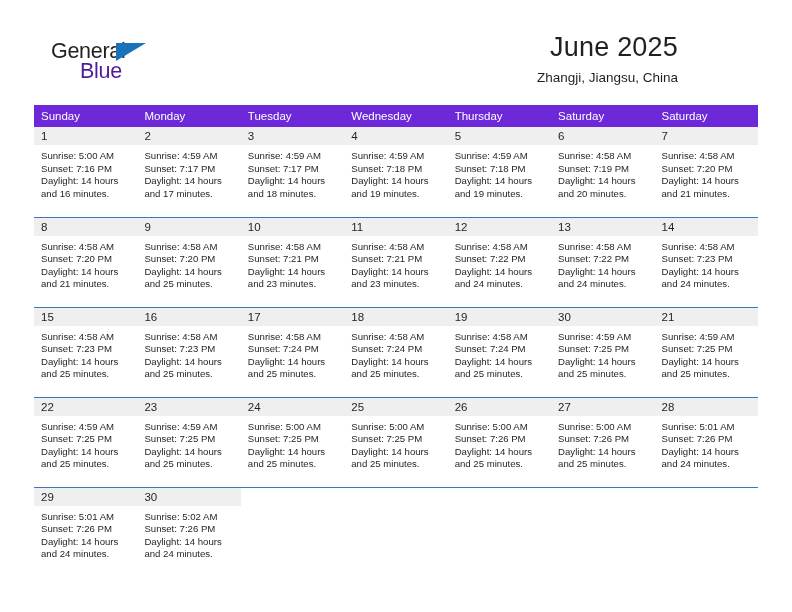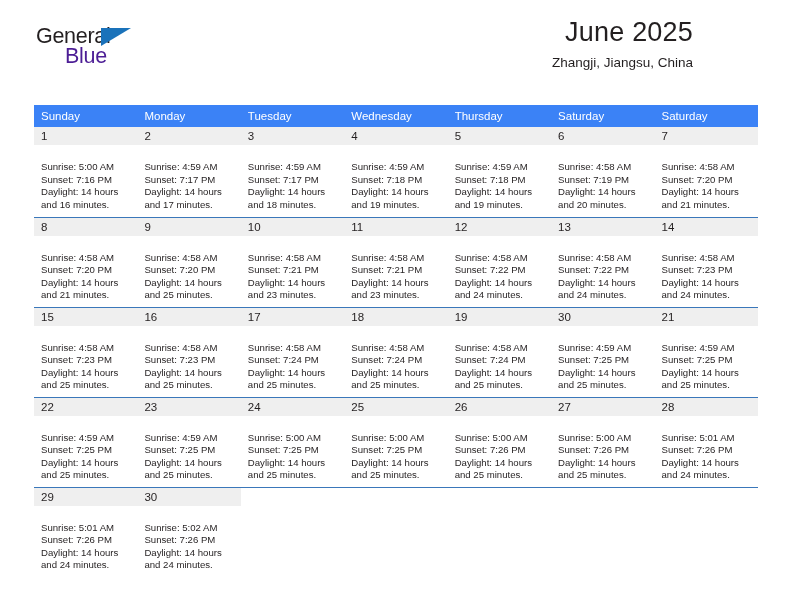--- a/index.html
+++ b/index.html
@@ -8,21 +8,21 @@
     height: 612px;
     background: #ffffff;
     font-family: "Liberation Sans", sans-serif;
     color: #231f20;
     overflow: hidden;
   }
   .page {
     position: relative;
     width: 727px;
     height: 612px;
-    padding: 0;
+    padding: 15px;
   }
 
   
   .top {
     position: relative;
     height: 78px;
     margin: 0 34px 0 34px;
   }
   .logo {
     position: absolute;
@@ -86,21 +86,21 @@
   
   .cal {
     position: absolute;
     left: 34px;
     top: 105px;
     width: 724px;
     border-collapse: collapse;
     table-layout: fixed;
   }
   .cal th {
-    background: #3b82f6;
+    background: #6d28d9;
     color: #ffffff;
     font-size: 11.5px;
     font-weight: 400;
     text-align: left;
     padding: 5px 0 5px 7px;
     height: 20px;
     border: none;
   }
   .cal td {
     vertical-align: top;
@@ -122,21 +122,20 @@
     color: #231f20;
     padding: 3px 0 3px 7px;
     height: 18px;
     line-height: 13px;
   }
   .daynum.empty {
     background: #ffffff;
   }
   .cellbody {
     padding: 5px 5px 0 7px;
-    margin-top: 11px;
   }
   .cellbody div {
     font-size: 9.6px;
     line-height: 12.6px;
     color: #231f20;
     white-space: nowrap;
   }
   .cell-empty { background: #ffffff; }
 </style>
 </head>

